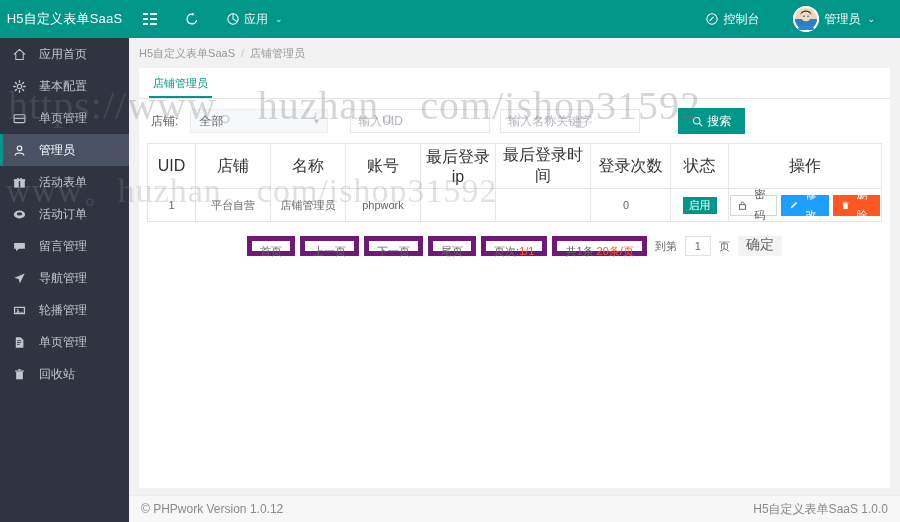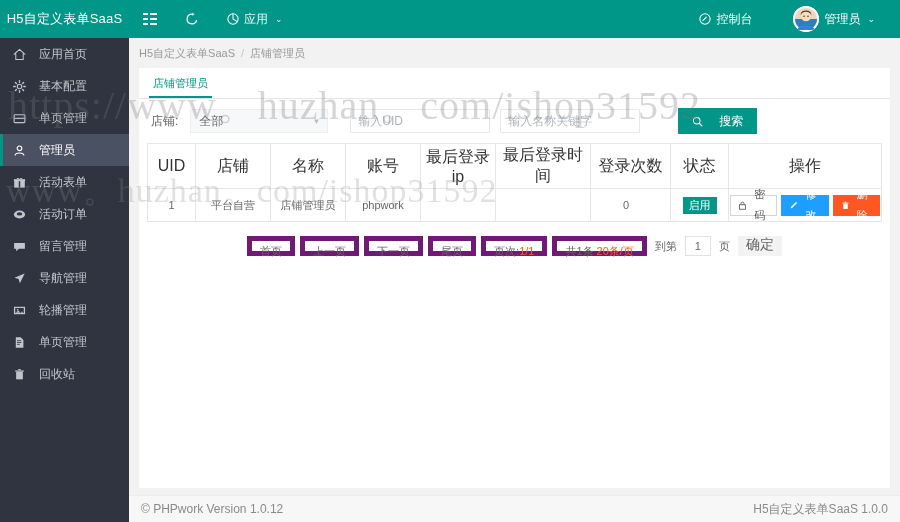--- a/index.html
+++ b/index.html
@@ -30,21 +30,21 @@
     font-size: 13px; color: #ffffff; letter-spacing: .2px;
     background: #009688;
   }
   .hdr-left { display: flex; align-items: center; height: 38px; }
   .hdr-btn {
     height: 38px; padding: 0 14px;
     display: flex; align-items: center; gap: 5px;
     color: #e7f5f2; font-size: 12px;
   }
   .hdr-spacer { flex: 1; }
-  .hdr-right { display: flex; align-items: center; height: 38px; padding-right: 14px; gap: 19px; }
+  .hdr-right { display: flex; align-items: center; height: 38px; padding-right: 14px; gap: 12px; }
   .hdr-item {
     height: 38px; padding: 0 11px;
     display: flex; align-items: center; gap: 5px;
     color: #ffffff; font-size: 12px;
   }
   .avatar {
     width: 26px; height: 26px; border-radius: 50%;
     background: #ffffff;
     display: flex; align-items: center; justify-content: center;
     overflow: hidden;
@@ -122,21 +122,21 @@
     width: 140px; height: 24px; box-sizing: border-box;
     background: #ffffff; border: 1px solid #e6e8eb;
     font-size: 12px; color: #333; padding-left: 7px;
     font-family: "Liberation Sans", "DejaVu Sans", sans-serif;
     margin-right: 10px; outline: none;
   }
   .txt-input::placeholder { color: #b1b6bd; }
   .search-btn {
     height: 26px; background: #009688; color: #ffffff;
     border: none; font-size: 12px; padding: 0 14px;
-    display: flex; align-items: center; gap: 16px;
+    display: flex; align-items: center; gap: 4px;
     font-family: "Liberation Sans", "DejaVu Sans", sans-serif;
     margin-left: 28px;
   }
 
   
   .tbl-wrap { padding: 0 8px; }
   table.grid { border-collapse: collapse; width: 100%; table-layout: fixed; }
   table.grid th {
     height: 28px; font-size: 16px; font-weight: normal; color: #333;
     border: 1px solid #e6e6e6; background: #ffffff; text-align: center;

